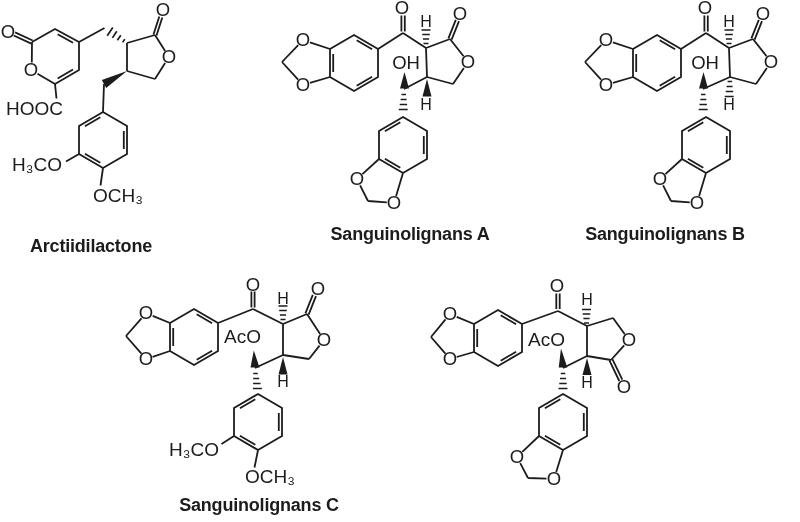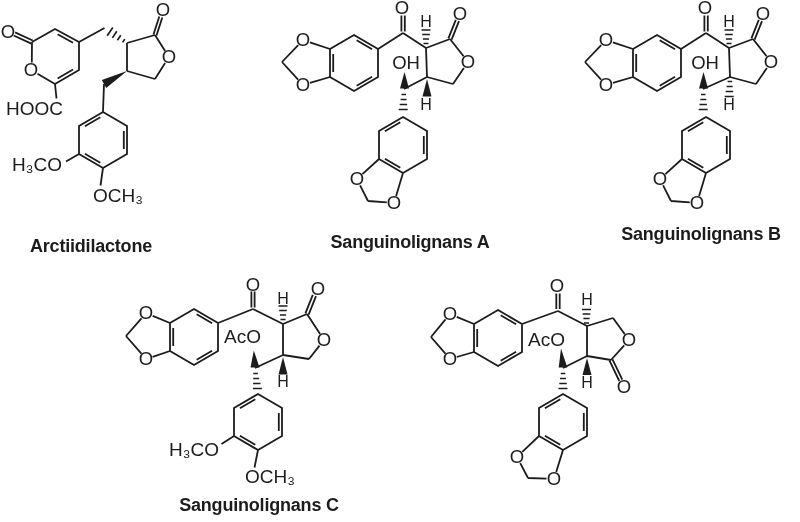--- a/index.html
+++ b/index.html
@@ -196,16 +196,16 @@
     <text class="atom mid" x="629" y="346">O</text>
     <text class="atom mid" x="624" y="393">O</text>
     <text class="group end" x="565" y="346">AcO</text>
     <text class="sh mid" x="587" y="388">H</text>
     <text class="atom mid" x="517" y="463">O</text>
     <text class="atom mid" x="554" y="485">O</text>
   </g>
 </svg>
 
   <div class="cname" style="left:91px;  top:236px;">Arctiidilactone</div>
-  <div class="cname" style="left:410px; top:232px;">Sanguinolignans A</div>
-  <div class="cname" style="left:701px; top:224px;text-align:right;">Sanguinolignans B</div>
+  <div class="cname" style="left:410px; top:224px;">Sanguinolignans A</div>
+  <div class="cname" style="left:665px; top:224px;text-align:right;">Sanguinolignans B</div>
   <div class="cname" style="left:259px; top:495px;">Sanguinolignans C</div>
 </div>
 
 </body></html>

